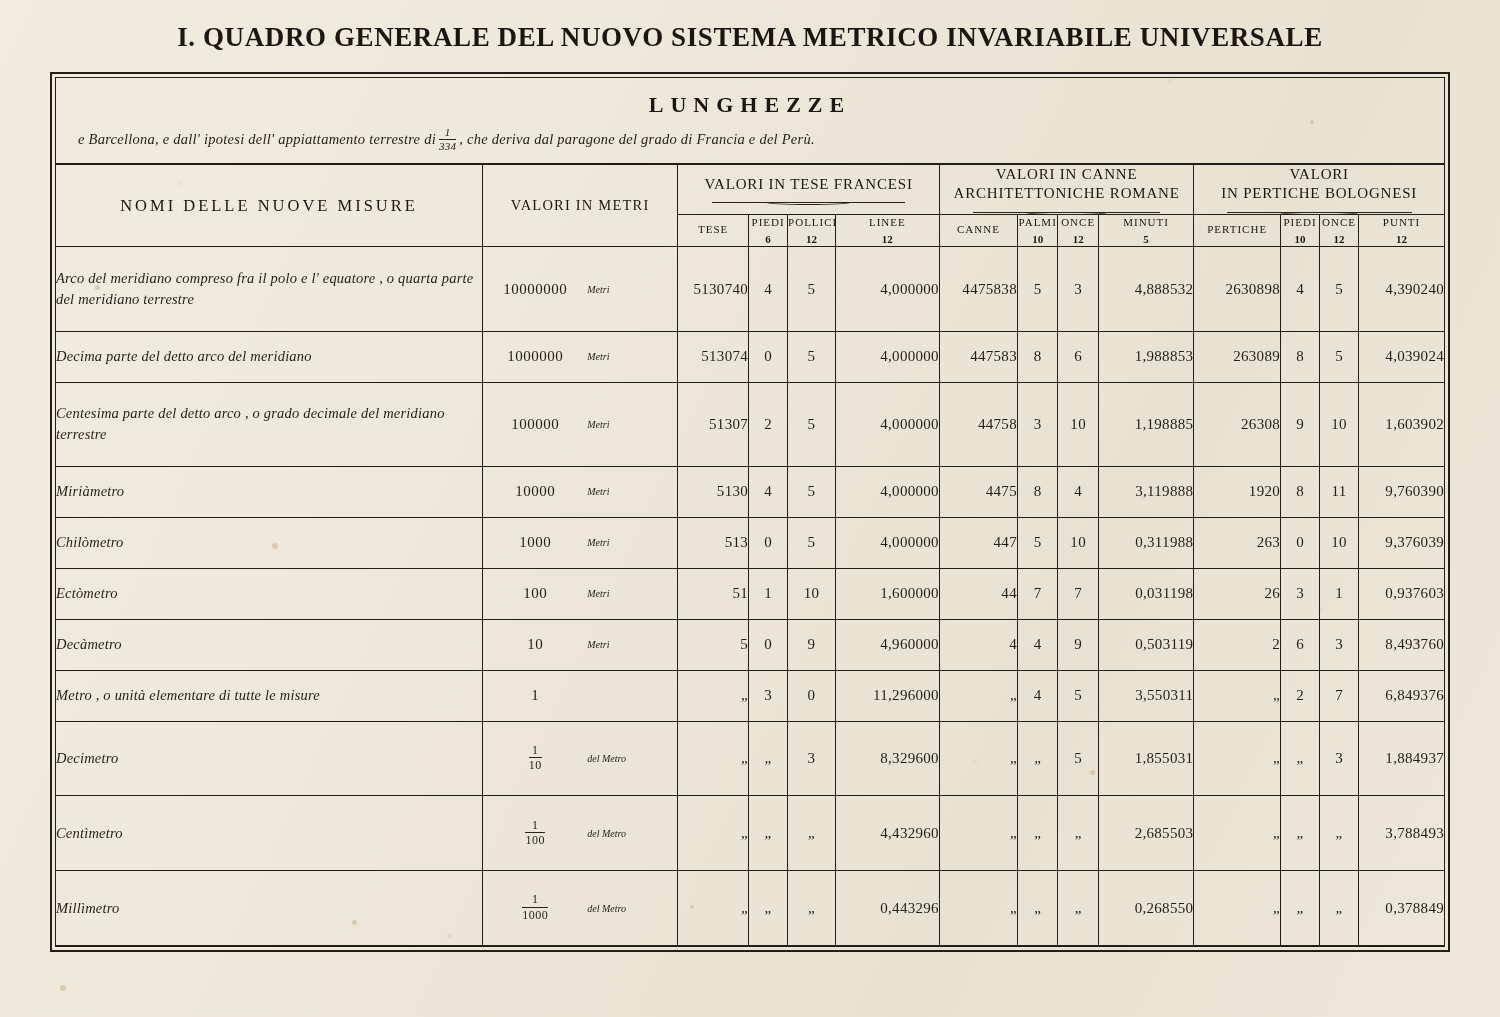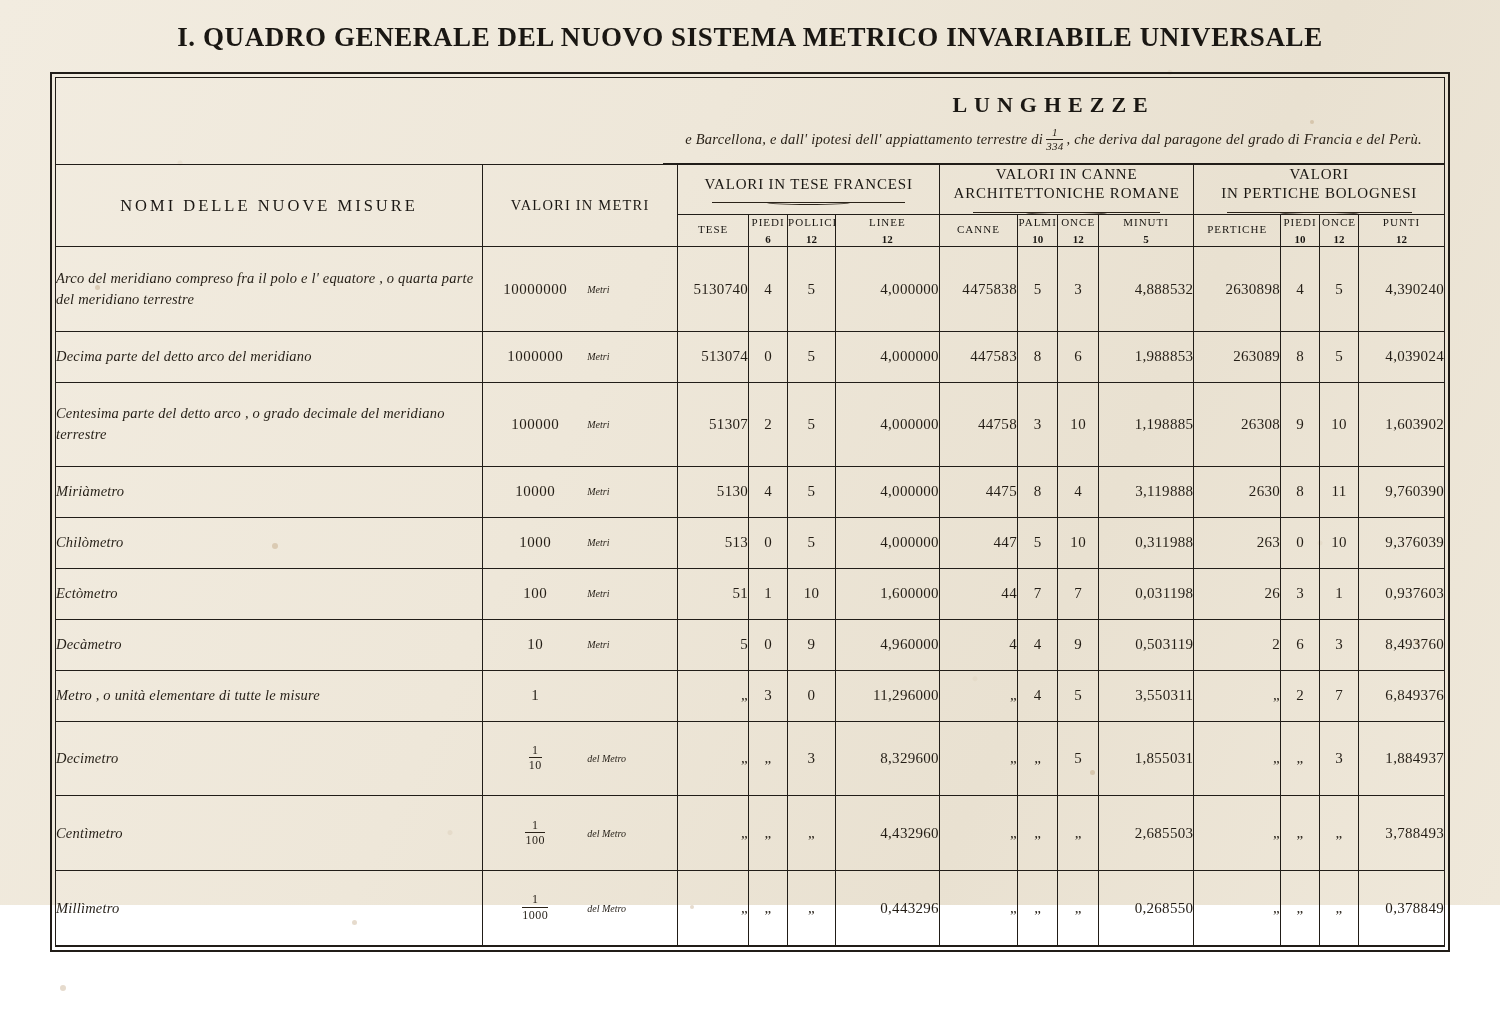--- a/index.html
+++ b/index.html
@@ -9,21 +9,21 @@
   }
   body {
     width: 1500px;
     height: 1017px;
     overflow: hidden;
     font-family: "Liberation Serif", serif;
   }
   .page {
     position: relative;
     width: 1500px;
-    height: 905px;
+    height: 1017px;
     background: #efe9dc;
     background-image:
       radial-gradient(circle at 12% 18%, rgba(180,150,110,0.10) 0 2px, rgba(0,0,0,0) 3px),
       radial-gradient(circle at 78% 8%, rgba(170,140,100,0.10) 0 2px, rgba(0,0,0,0) 3px),
       radial-gradient(circle at 30% 92%, rgba(170,140,100,0.12) 0 2px, rgba(0,0,0,0) 3px),
       radial-gradient(circle at 65% 75%, rgba(180,150,110,0.08) 0 2px, rgba(0,0,0,0) 3px),
       radial-gradient(circle at 88% 60%, rgba(180,150,110,0.10) 0 2px, rgba(0,0,0,0) 3px),
       linear-gradient(115deg, #f2ece0 0%, #eee7d9 40%, #e9e1d1 70%, #efe8da 100%);
     color: #1d1a16;
     box-sizing: border-box;
@@ -62,21 +62,20 @@
     padding: 3px;
   }
   .frame-inner {
     width: 100%;
     height: 100%;
     border: 1px solid #211d18;
     box-sizing: border-box;
     position: relative;
     display: flex;
     flex-direction: column;
-    align-items: flex-end;
   }
 
   
   .header-block {
     padding: 10px 22px 8px 22px;
     border-bottom: 1.5px solid #211d18;
     flex: 0 0 auto;
   }
   .section-title {
     text-align: center;
@@ -399,21 +398,21 @@
                   </div>
                 </td>
             <td class="cell-num">5130</td>
             <td class="cell-num center">4</td>
             <td class="cell-num center">5</td>
             <td class="cell-num">4,000000</td>
             <td class="cell-num">4475</td>
             <td class="cell-num center">8</td>
             <td class="cell-num center">4</td>
             <td class="cell-num">3,119888</td>
-            <td class="cell-num">2630</td>
+            <td class="cell-num">1920</td>
             <td class="cell-num center">8</td>
             <td class="cell-num center">11</td>
             <td class="cell-num">9,760390</td>
           </tr>
 
           <tr>
             <td class="row-name">Chilòmetro</td>
             <td>
                   <div class="metri-cell">
                     <span class="metri-val">1000</span>

